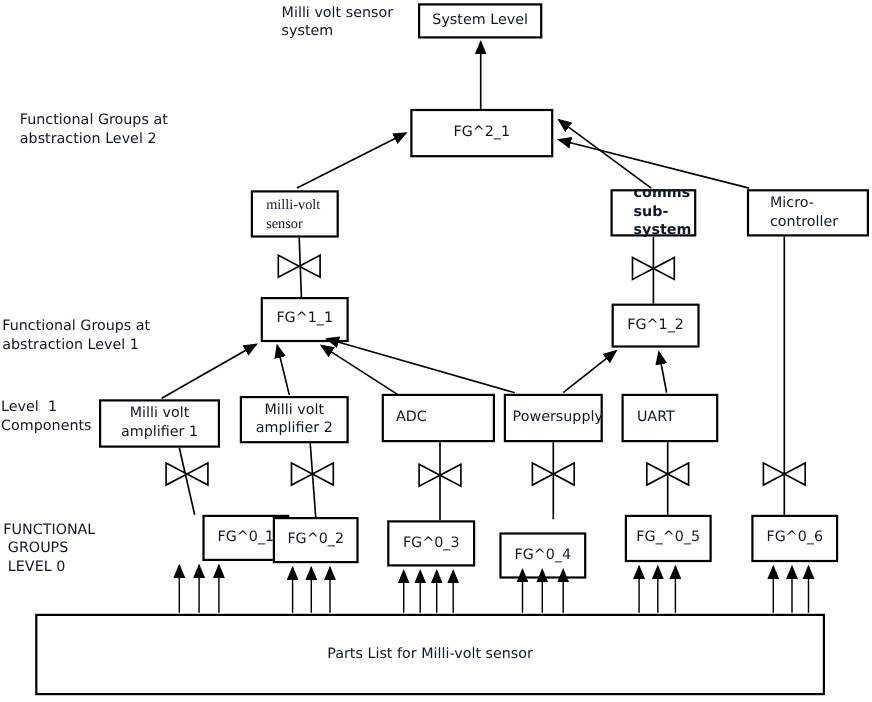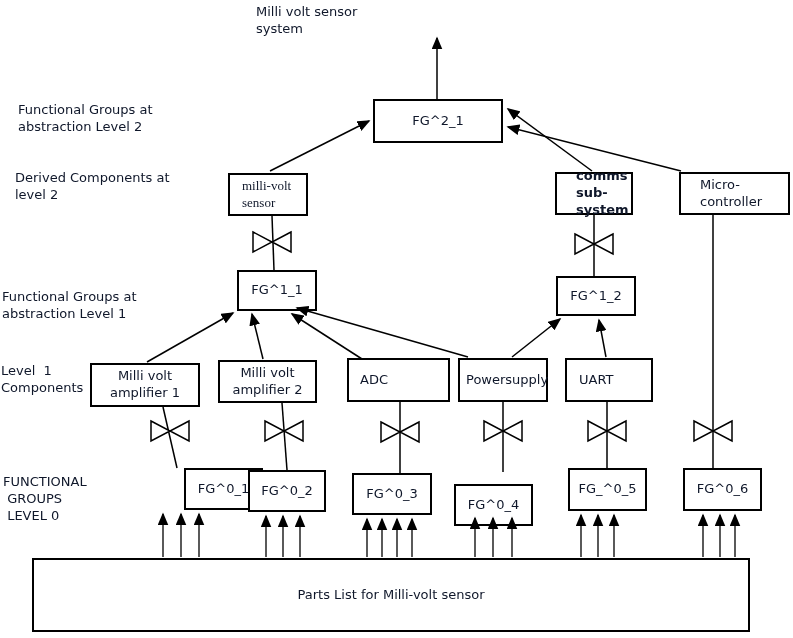--- a/index.html
+++ b/index.html
@@ -21,30 +21,29 @@
 </style>
 </head>
 <body>
 
 <div id="stage">
 
   <div class="lbl" style="left:256px;top:3px;">Milli volt sensor
 system</div>
   <div class="lbl" style="left:18px;top:101px;">Functional Groups at
 abstraction Level 2</div>
-  <div class="lbl" style="left:15px;top:169px;">Derived Components at
-level 2</div>
   <div class="lbl" style="left:2px;top:288px;">Functional Groups at
 abstraction Level 1</div>
   <div class="lbl" style="left:1px;top:362px;">Level  1
 Components</div>
   <div class="lbl" style="left:3px;top:473px;">FUNCTIONAL
  GROUPS
  LEVEL 0</div>
 
+  <div class="box" style="left:380px;top:3px;width:113px;height:32px;">System Level</div>
   <div class="box" style="left:373px;top:99px;width:130px;height:44px;">FG^2_1</div>
 
   <div class="box left" style="left:228px;top:173px;width:80px;height:43px;padding-left:12px;font-family:Liberation Serif, serif;">milli-volt
 sensor</div>
   <div class="box left" style="left:555px;top:172px;width:78px;height:43px;padding-left:19px;font-weight:bold;">comms
 sub-system</div>
   <div class="box left" style="left:679px;top:172px;width:111px;height:43px;padding-left:19px;">Micro-
 controller</div>
 
   <div class="box" style="left:237px;top:270px;width:80px;height:41px;">FG^1_1</div>

